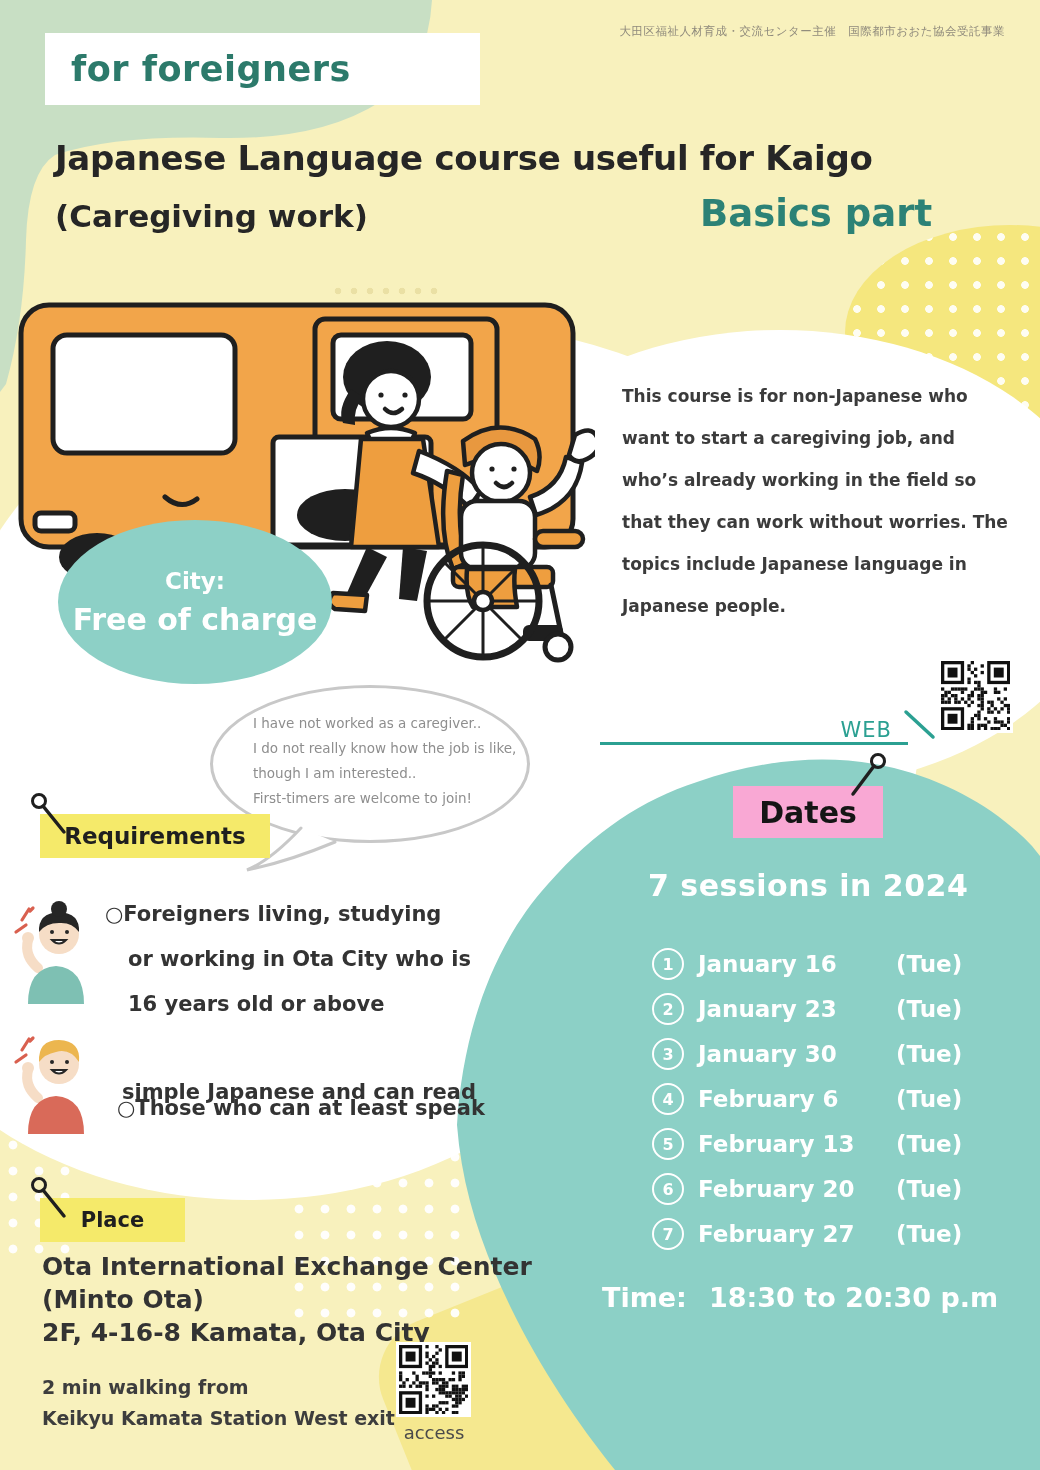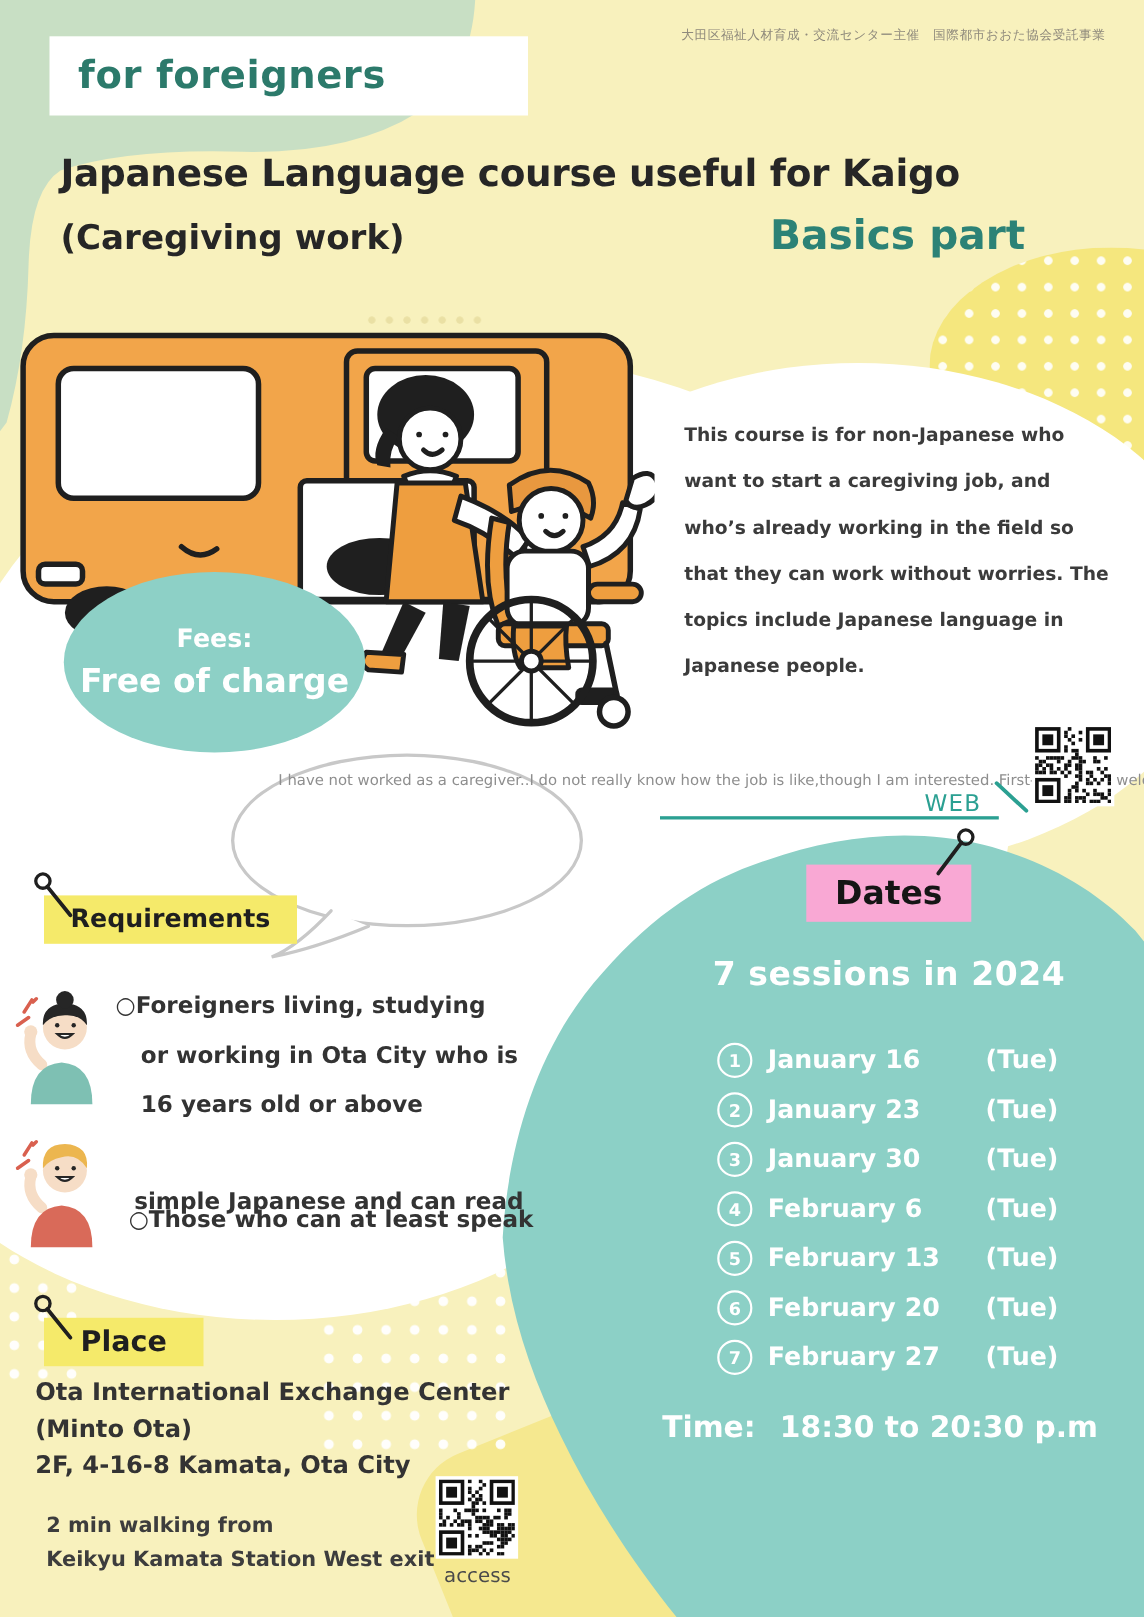--- a/index.html
+++ b/index.html
@@ -72,51 +72,51 @@
     color:#fff;text-align:center;
   }
   .fees .f1{font-size:23px;font-weight:bold;margin-bottom:8px;}
   .fees .f2{font-size:30px;font-weight:bold;}
   
   .illus{position:absolute;left:15px;top:285px;z-index:4;}
   
   .bubble{
     position:absolute;left:210px;top:685px;width:320px;height:158px;border-radius:50%;
     background:#fff;border:3px solid #C8C8C8;z-index:6;box-sizing:border-box;
-    display:flex;flex-direction:row;justify-content:flex-start;padding:10px 30px 16px 40px;
+    display:flex;flex-direction:column;justify-content:center;padding:10px 30px 16px 40px;
   }
   .bubble div{font-size:13.5px;color:#8e8e8e;line-height:1.85;white-space:nowrap;}
   .bubble-tail{position:absolute;left:243px;top:826px;z-index:6;}
   
   .pin{position:absolute;z-index:11;}
   .hl{
     position:absolute;z-index:10;background:#F5EA6A;display:flex;align-items:center;justify-content:center;
     font-weight:bold;color:#1f1f1f;
   }
   .hl-req{left:40px;top:814px;width:230px;height:44px;font-size:23px;}
-  .hl-place{left:40px;top:1198px;width:145px;height:44px;font-size:26px;}
+  .hl-place{left:40px;top:1198px;width:145px;height:44px;font-size:21px;}
   
   .avatar{position:absolute;z-index:10;}
   .req-text{position:absolute;z-index:10;font-size:21px;font-weight:600;color:#333;}
   .rt-0{left:105px;top:902px;} .rt-1{left:128px;top:947px;} .rt-2{left:128px;top:992px;}
   .rt-3{left:105px;top:1096px;margin-left:12px;} .rt-4{left:122px;top:1080px;}
   
   .dates-label{
     position:absolute;left:733px;top:786px;width:150px;height:52px;background:#f9a8d4;z-index:10;
     display:flex;align-items:center;justify-content:center;font-size:30px;font-weight:bold;color:#151515;
   }
   .sessions-head{position:absolute;left:648px;top:868px;z-index:10;font-size:30px;font-weight:bold;color:#fff;letter-spacing:.5px;}
   .sessions{position:absolute;left:652px;top:948px;z-index:10;display:flex;flex-direction:column;gap:13px;}
   .session{display:flex;align-items:center;color:#fff;font-weight:bold;font-size:23px;}
   .snum{width:28px;height:28px;border:2px solid #fff;border-radius:50%;display:flex;align-items:center;justify-content:center;font-size:16px;flex:0 0 28px;}
   .sdate{margin-left:14px;width:198px;}
   .time-row{position:absolute;left:602px;top:1282px;z-index:10;font-size:27px;font-weight:bold;color:#fff;}
   .time-row .tv{margin-left:22px;}
   
-  .addr{position:absolute;left:32px;top:1250px;z-index:10;font-size:22px;font-weight:600;color:#333;line-height:33px;}
+  .addr{position:absolute;left:42px;top:1250px;z-index:10;font-size:25px;font-weight:600;color:#333;line-height:33px;}
   .access{position:absolute;left:42px;top:1372px;z-index:10;font-size:19px;font-weight:600;color:#3d3d3d;line-height:31px;}
 </style>
 </head>
 <body>
 
 <div class="poster">
 
   <svg class="bg-svg" width="440" height="392">
     <path d="M0,0 L432,0 Q428,70 380,102 Q320,140 220,138 Q115,135 55,155 Q28,172 26,240 Q24,320 6,384 L0,392 Z" fill="#C8DFC4"></path>
   </svg>
@@ -184,21 +184,21 @@
       <rect x="508" y="340" width="40" height="16" rx="6" fill="#1f1f1f" stroke="none"></rect>
       <circle cx="468" cy="316" r="56" fill="none" stroke-width="7"></circle>
       <path d="M468,260 v112 M412,316 h112 M428,276 l80,80 M428,356 l80,-80" stroke-width="3"></path>
       <circle cx="468" cy="316" r="9" fill="#fff"></circle>
       <path d="M536,300 l10,48" stroke-width="5"></path>
       <circle cx="543" cy="362" r="13" fill="#fff" stroke-width="5"></circle>
     </g>
   </svg>
 
   <div class="fees">
-    <div class="f1">Fees:</div>
+    <div class="f1">City:</div>
     <div class="f2">Free of charge</div>
   </div>
 
   <div class="desc">
     <div>This course is for non-Japanese who</div>
     <div>want to start a caregiving job, and</div>
     <div>who’s already working in the field so</div>
     <div>that they can work without worries. The</div>
     <div>topics include Japanese language in</div>
     <div>Japanese people.</div>

